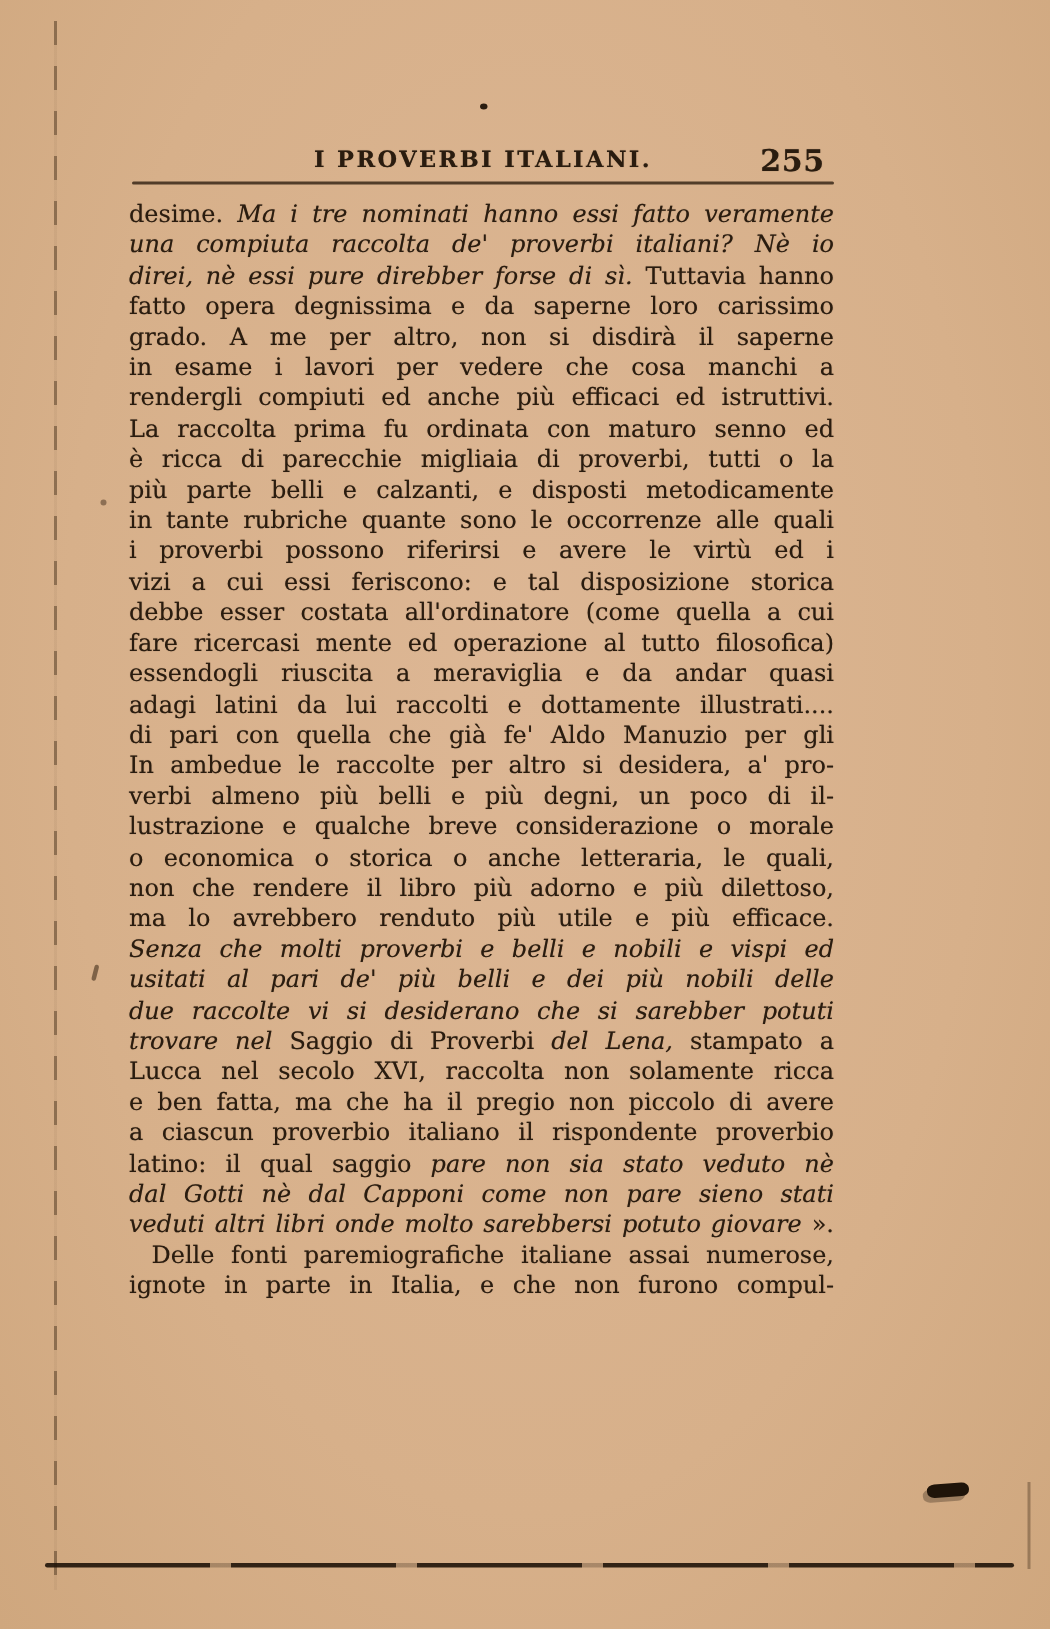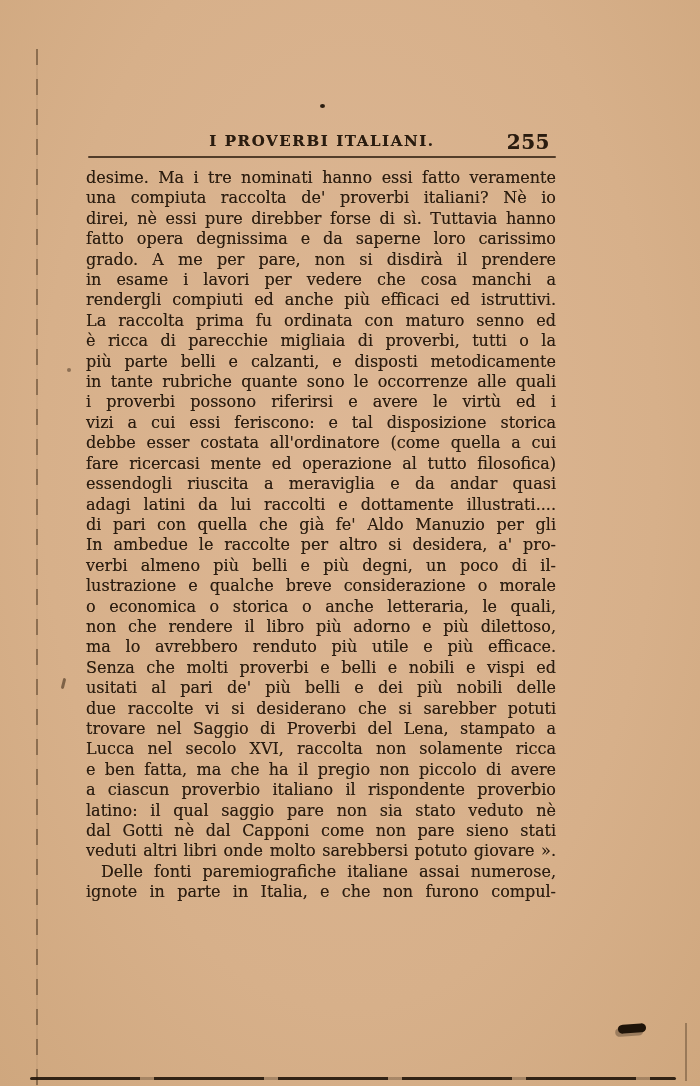--- a/index.html
+++ b/index.html
@@ -4,21 +4,21 @@
 <title>I Proverbi Italiani — p. 255</title>
 <style>
   html, body { margin: 0; padding: 0; }
   body {
     width: 700px; height: 1086px;
     position: relative; overflow: hidden;
     background: radial-gradient(ellipse at 50% 42%, #ddb795 0%, #d7b08a 62%, #cfa77e 100%);
     font-family: "DejaVu Serif", "Liberation Serif", serif;
     color: var(--ink, #2a1c0f);
   }
-  .page { position: absolute; inset: 0; margin-top: 35px; }
+  .page { position: absolute; inset: 0; }
 
   
   .header { position: absolute; top: 97px; left: 88px; width: 468px; height: 22px; }
   .header-title {
     position: absolute; left: 0; right: 0; text-align: center;
     font-size: 15px; font-weight: 700; letter-spacing: 1.6px;
     color: var(--ink, #2a1c0f);
     text-shadow: 0 0 0.5px rgba(42,28,15,0.6);
   }
   .page-number {
@@ -33,21 +33,21 @@
   }
 
   
   .body-text {
     position: absolute; top: 133px; left: 86px; width: 470px;
     font-size: 16px; line-height: 20.4px;
     text-shadow: 0 0 0.5px rgba(42,28,15,0.55);
   }
   .line { text-align: justify; text-align-last: justify; }
   .line.indent { padding-left: 15px; }
-  .it { }
+  .it { font-style: italic; }
 
   
   .crease-left {
     position: absolute; left: 36px; top: 14px; width: 2px; height: 1046px;
     background: repeating-linear-gradient(to bottom,
       rgba(70,48,26,0.50) 0 16px, rgba(70,48,26,0.06) 16px 30px);
   }
   .top-dot {
     position: absolute; left: 320px; top: 69px; width: 5px; height: 4px;
     border-radius: 50%; background: #2a1d10;
@@ -90,21 +90,21 @@
     <div class="header-title">I PROVERBI ITALIANI.</div>
     <div class="page-number">255</div>
   </div>
   <div class="header-rule"></div>
 
   <div class="body-text">
       <div class="line"><span class="ro">desime. </span><span class="it">Ma i tre nominati hanno essi fatto veramente</span></div>
       <div class="line"><span class="it">una compiuta raccolta de' proverbi italiani? Nè io</span></div>
       <div class="line"><span class="it">direi, nè essi pure direbber forse di sì.</span><span class="ro"> Tuttavia hanno</span></div>
       <div class="line"><span class="ro">fatto opera degnissima e da saperne loro carissimo</span></div>
-      <div class="line"><span class="ro">grado. A me per pare, non si disdirà il prendere</span></div>
+      <div class="line"><span class="ro">grado. A me per altro, non si disdirà il saperne</span></div>
       <div class="line"><span class="ro">in esame i lavori per vedere che cosa manchi a</span></div>
       <div class="line"><span class="ro">rendergli compiuti ed anche più efficaci ed istruttivi.</span></div>
       <div class="line"><span class="ro">La raccolta prima fu ordinata con maturo senno ed</span></div>
       <div class="line"><span class="ro">è ricca di parecchie migliaia di proverbi, tutti o la</span></div>
       <div class="line"><span class="ro">più parte belli e calzanti, e disposti metodicamente</span></div>
       <div class="line"><span class="ro">in tante rubriche quante sono le occorrenze alle quali</span></div>
       <div class="line"><span class="ro">i proverbi possono riferirsi e avere le virtù ed i</span></div>
       <div class="line"><span class="ro">vizi a cui essi feriscono: e tal disposizione storica</span></div>
       <div class="line"><span class="ro">debbe esser costata all'ordinatore (come quella a cui</span></div>
       <div class="line"><span class="ro">fare ricercasi mente ed operazione al tutto filosofica)</span></div>

